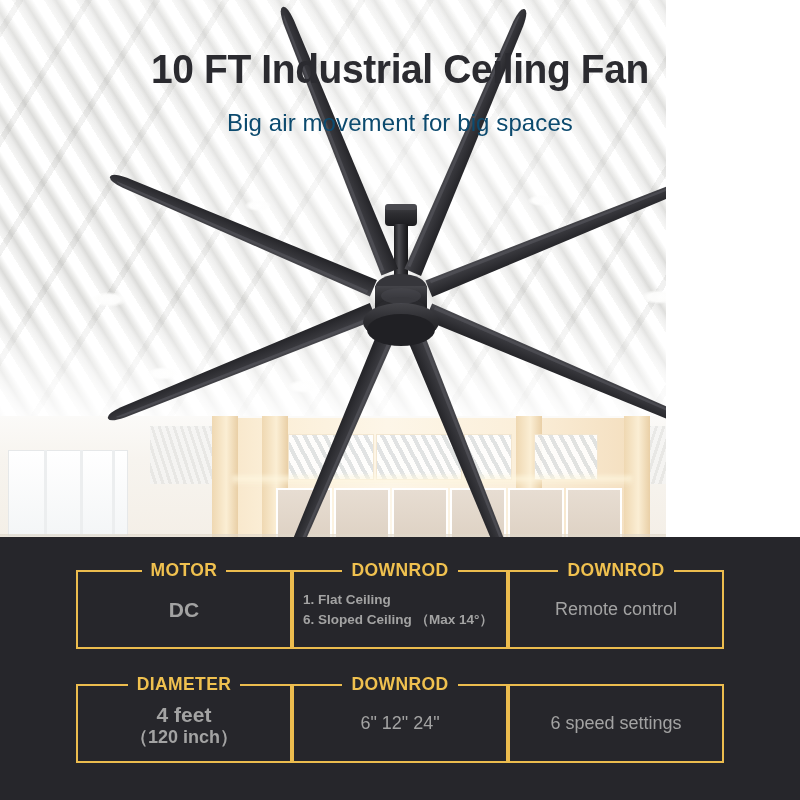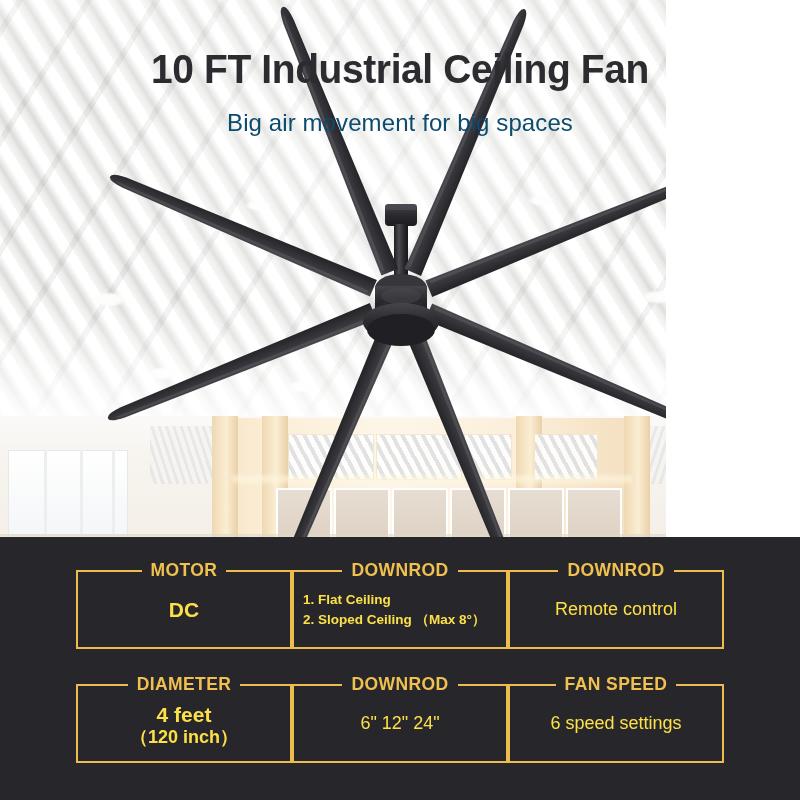--- a/index.html
+++ b/index.html
@@ -252,21 +252,21 @@
   }
   .spec-body {
     position: absolute;
     left: 0; top: 11px;
     width: 100%;
     height: 79px;
     display: flex;
     flex-direction: column;
     align-items: center;
     justify-content: center;
-    color: #fde047;
+    color: #a3a3a3;
     z-index: 2;
     box-sizing: border-box;
   }
   .spec-body.left-align {
     align-items: flex-start;
     padding-left: 11px;
     justify-content: center;
   }
   .val-lg {
     font-size: 21px;
@@ -432,21 +432,21 @@
         </div>
       </div>
 
       <div class="spec-box">
         <div class="spec-frame"></div>
         <div class="spec-cap-wrap">
           <span class="spec-cap">DOWNROD</span>
         </div>
         <div class="spec-body left-align">
           <div class="val-sm">1. Flat Ceiling</div>
-          <div class="val-sm">2. Sloped Ceiling （Max 8°）</div>
+          <div class="val-sm">6. Sloped Ceiling （Max 14°）</div>
         </div>
       </div>
 
       <div class="spec-box">
         <div class="spec-frame"></div>
         <div class="spec-cap-wrap">
           <span class="spec-cap">DOWNROD</span>
         </div>
         <div class="spec-body">
           <div class="val-md">Remote control</div>
@@ -472,23 +472,20 @@
         <div class="spec-cap-wrap">
           <span class="spec-cap">DOWNROD</span>
         </div>
         <div class="spec-body">
           <div class="val-md">6" 12" 24"</div>
         </div>
       </div>
 
       <div class="spec-box">
         <div class="spec-frame"></div>
-        <div class="spec-cap-wrap">
-          <span class="spec-cap">FAN SPEED</span>
-        </div>
         <div class="spec-body">
           <div class="val-md">6 speed settings</div>
         </div>
       </div>
     </div>
 
   </div>
 </div>
 
 </body></html>

